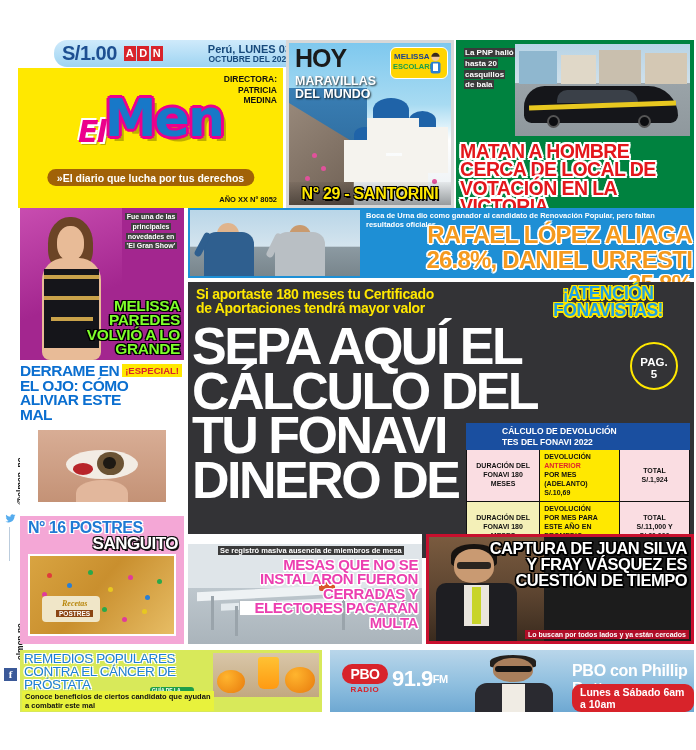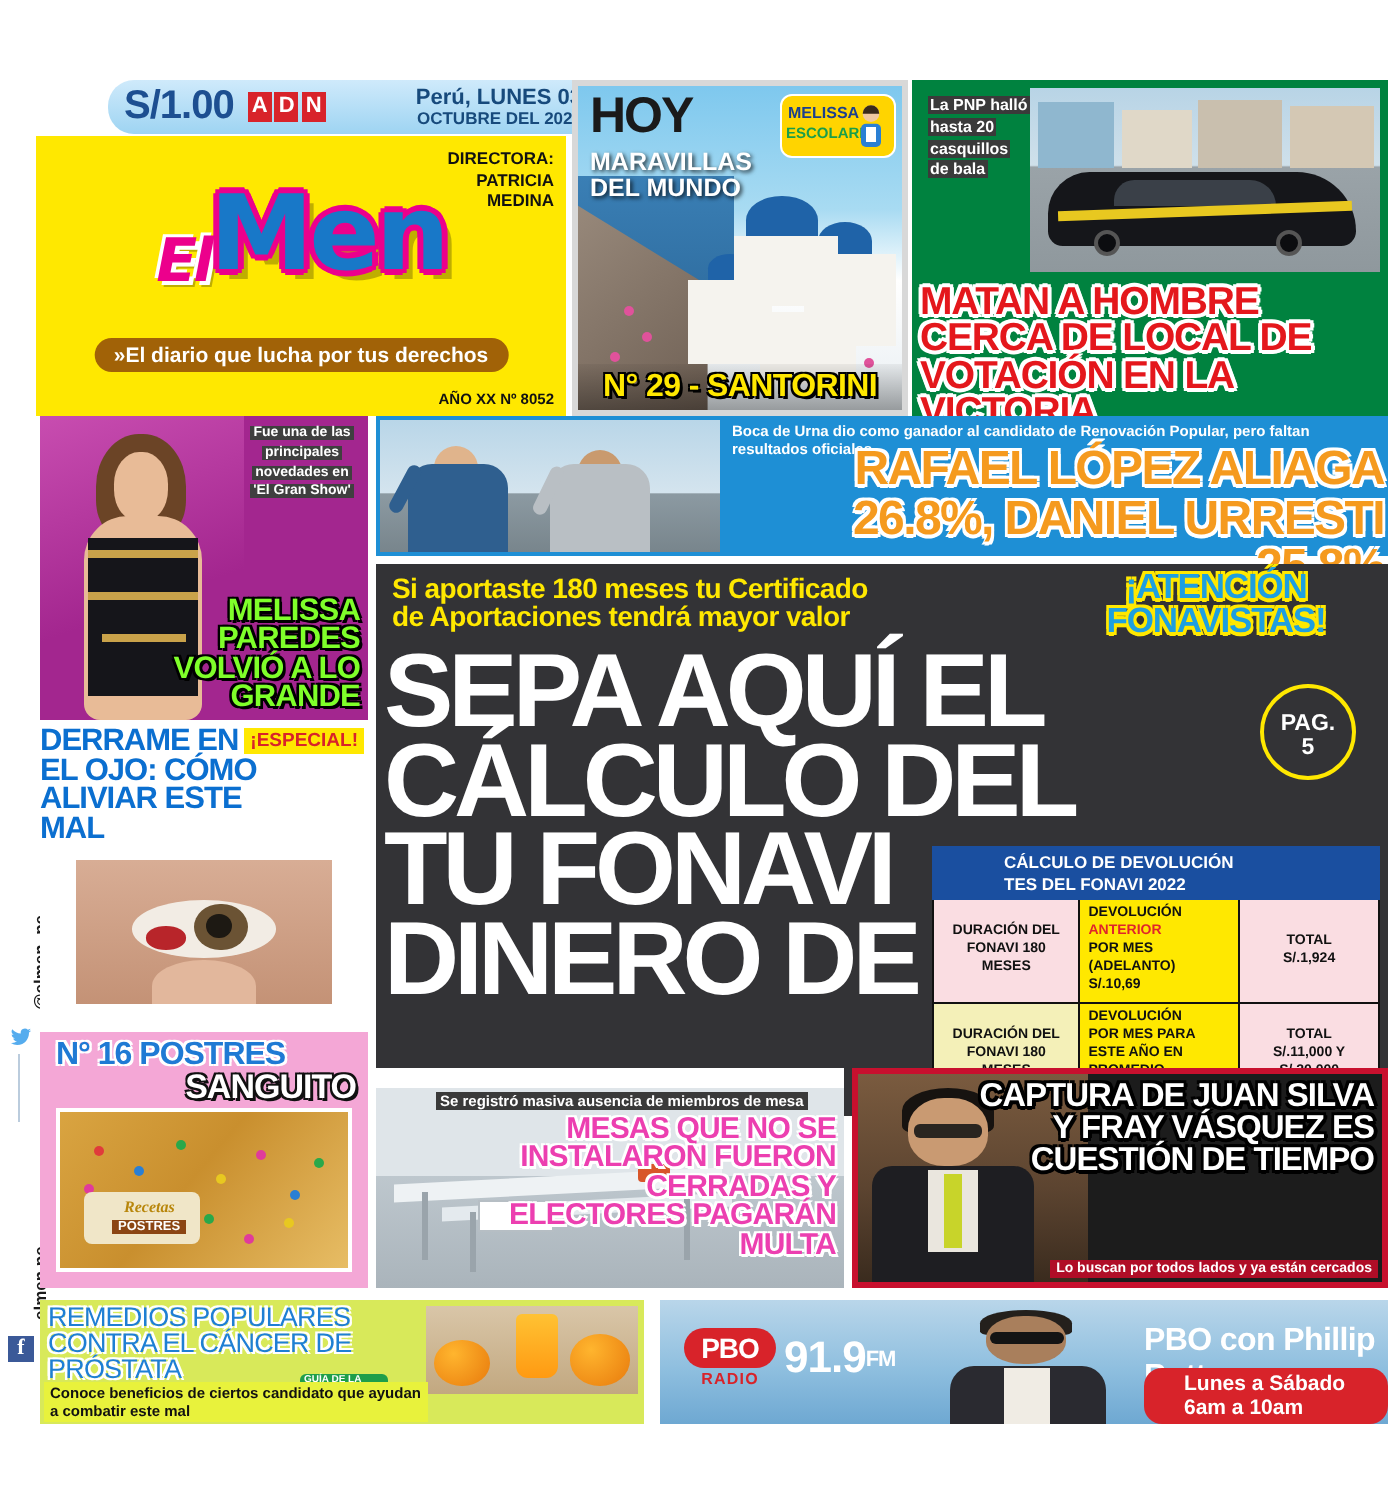--- a/index.html
+++ b/index.html
@@ -316,21 +316,21 @@
   .pb-hair { position:absolute; left:23%; top:5%; width:52%; height:22%;
              border-radius:50% 50% 18% 18%; background:#24201c; }
   .pb-glass { position:absolute; left:28%; top:24%; width:42%; height:9%;
               background:#141414; border-radius:3px; }
   .pb-suit { position:absolute; left:6%; top:52%; width:88%; height:48%;
              background:#2a2a30; border-radius:12px 12px 0 0; }
   .pb-shirt { position:absolute; left:36%; top:54%; width:26%; height:46%; background:#f0ece4; }
   .pbo-title { left:242px; top:12px; font-size:16px; font-weight:bold; color:#fff;
                letter-spacing:-.3px; }
   .pbo-time { left:242px; top:34px; background:#d8232a; color:#fff; font-size:10.5px;
-              font-weight:bold; padding:2px 20px; border-radius:9px; }
+              font-weight:bold; padding:2px 8px; border-radius:9px; }
 </style>
 </head>
 <body>
 
 <div class="page">
 
   <div class="abs rail">
     <div class="abs divider"></div>
     <svg class="abs tw-ico" viewBox="0 0 24 24">
       <path fill="#55acee" d="M23 4.9a9 9 0 0 1-2.6.7 4.5 4.5 0 0 0 2-2.5 9 9 0 0 1-2.9 1.1 4.5 4.5 0 0 0-7.7 4.1A12.8 12.8 0 0 1 2.5 3.6a4.5 4.5 0 0 0 1.4 6 4.4 4.4 0 0 1-2-.6 4.5 4.5 0 0 0 3.6 4.5 4.5 4.5 0 0 1-2 .1 4.5 4.5 0 0 0 4.2 3.1A9 9 0 0 1 1 18.6a12.7 12.7 0 0 0 6.9 2c8.3 0 12.8-6.9 12.8-12.8v-.6A9 9 0 0 0 23 4.9z"></path>

